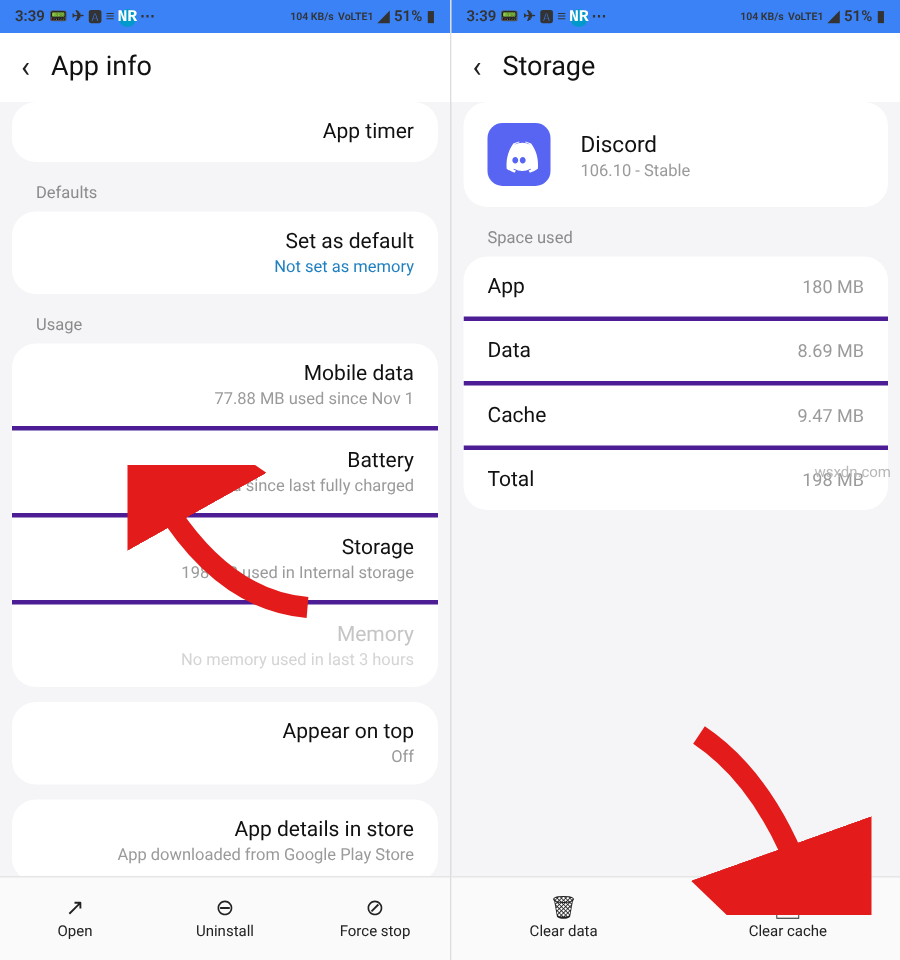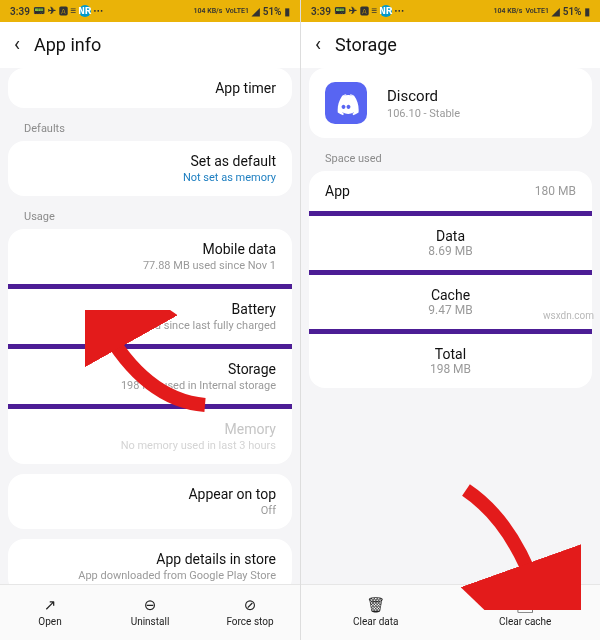--- a/index.html
+++ b/index.html
@@ -1,33 +1,33 @@
 <!DOCTYPE html>
 <html><head>
 <meta charset="utf-8">
 <style>
   * { box-sizing: border-box; margin: 0; padding: 0; }
   body { font-family: -apple-system, Roboto, "Segoe UI", sans-serif; background: #fff; width: 600px; height: 640px; overflow: hidden; position: relative; }
   .stage { display: flex; width: 600px; height: 640px; }
   .phone { width: 300px; height: 640px; background: #f5f5f7; display: flex; flex-direction: column; position: relative; }
   .phone + .phone { border-left: 1px solid #ddd; }
 
-  .statusbar { height: 22px; background: #eab308; display: flex; align-items: center; justify-content: space-between; font-size: 10px; font-weight: 600; color: #333; padding: 0 10px; }
+  .statusbar { height: 22px; background: #3b82f6; display: flex; align-items: center; justify-content: space-between; font-size: 10px; font-weight: 600; color: #333; padding: 0 10px; }
   .sb-left, .sb-right { display: flex; align-items: center; gap: 3px; }
   .sb-icons span { font-size: 11px; font-family: Liberation Mono, monospace; }
   .badge-nr { background:#0099cc; color:#fff; border-radius:50%; width:12px; height:12px; display:inline-flex; align-items:center; justify-content:center; font-size:7px; font-weight:700;}
   
   .header { background:#fff; padding: 10px 14px 12px; display:flex; align-items:center; gap:14px; }
   .back-icon { font-size: 20px; color:#222; }
   .header-title { font-size: 18px; font-weight:400; color:#111; }
 
   .scroll { flex:1; overflow:hidden; padding: 0 8px; }
   .card { background:#fff; border-radius:16px; margin-bottom:10px; overflow:hidden; }
   .row { padding: 12px 16px; text-align: right; }
-  .row + .row { border-top:5px solid #4c1d95;flex-direction:column; }
+  .row + .row { border-top:3px solid #4c1d95; }
   .row-title { font-size: 14px; color:#111; }
   .row-sub { font-size: 11px; color:#9a9a9a; margin-top:2px; }
   .row-sub.link { color:#1e7fc1; }
   .row.disabled .row-title { color:#c5c5c5; }
   .row.disabled .row-sub { color:#d4d4d4; }
   .section-label { font-size:11px; color:#8b8b8b; padding:4px 16px 6px; }
   .row-split { display:flex; justify-content:space-between; align-items:center; }
   .row-value { font-size:12px; color:#9a9a9a; }
 
   .appinfo-row { display:flex; align-items:center; gap:20px; padding:14px 16px; }

